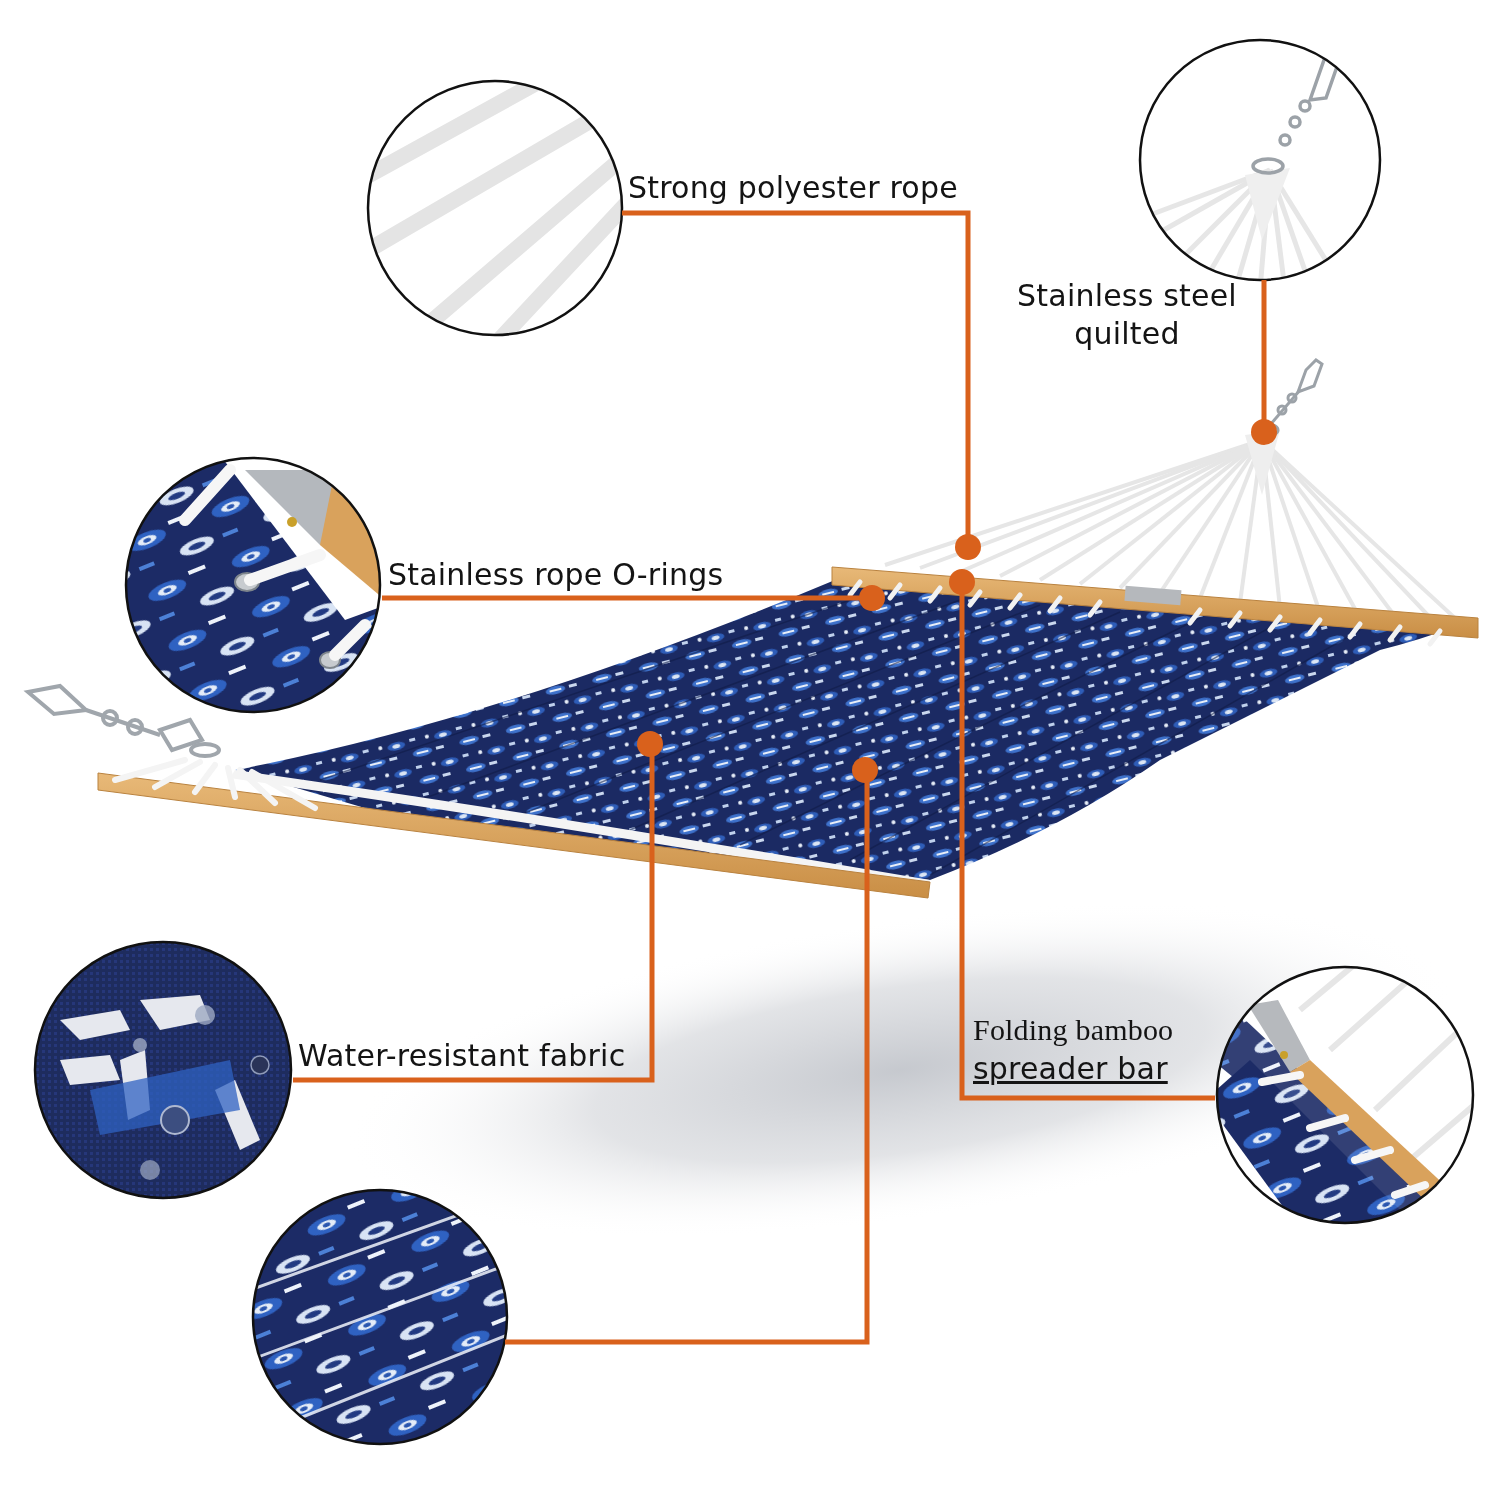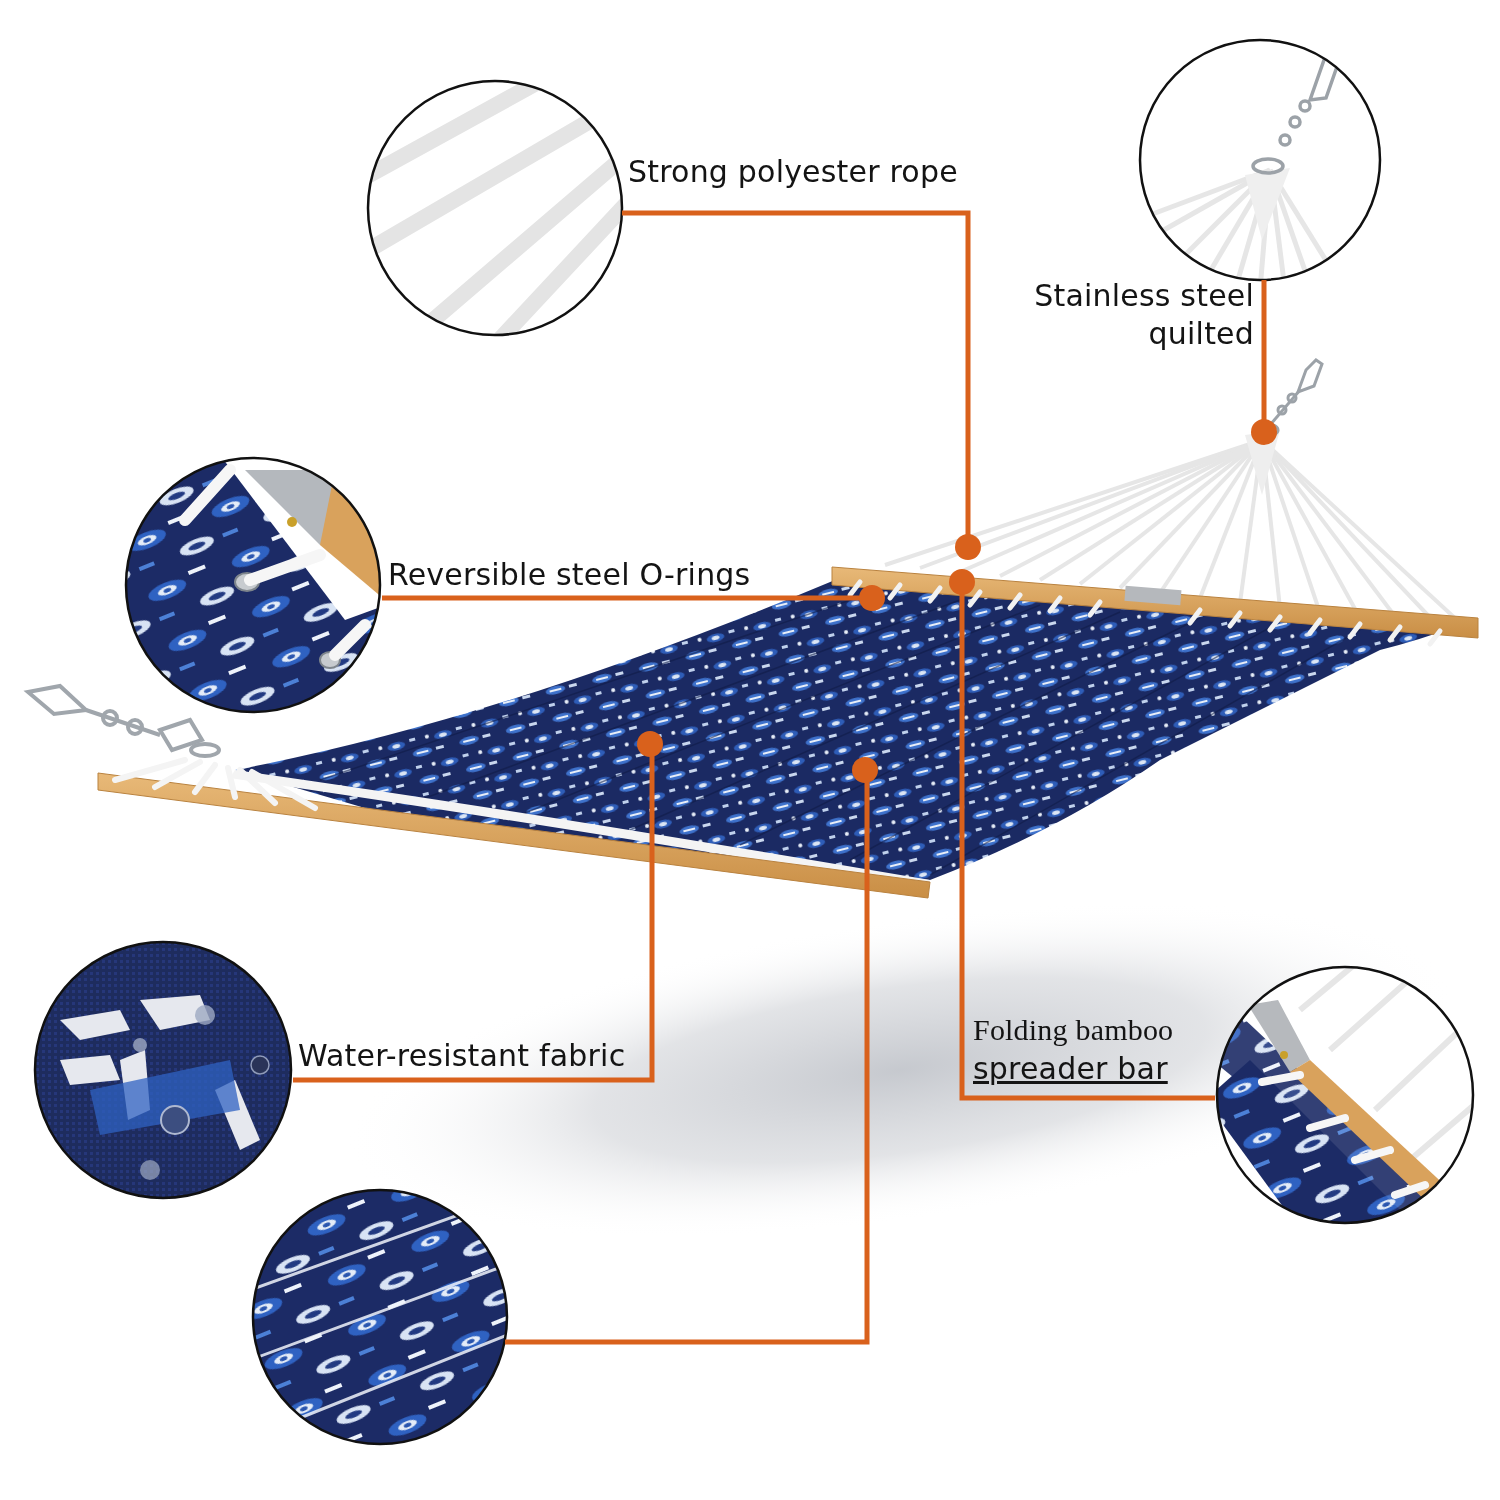--- a/index.html
+++ b/index.html
@@ -1,21 +1,21 @@
 <!DOCTYPE html>
 <html><head>
   <meta charset="utf-8">
   <style>
     html, body { margin: 0; padding: 0; background: #ffffff; }
     body { width: 1500px; height: 1500px; position: relative; overflow: hidden;
            font-family: "DejaVu Sans", "Liberation Sans", sans-serif; }
     #stage { position: absolute; left: 0; top: 0; width: 1500px; height: 1500px; }
     .label { position: absolute; color: #141414; font-size: 30px; line-height: 36px;
              letter-spacing: 0.2px; white-space: nowrap; }
-    .label.right { text-align: right; }
+    .label.right { text-align: center; }
   </style>
 </head>
 <body>
 
 <div id="stage">
   <svg width="1500" height="1500" viewBox="0 0 1500 1500" xmlns="http://www.w3.org/2000/svg">
     <defs>
       <pattern id="ikat" width="48" height="28" patternUnits="userSpaceOnUse" patternTransform="rotate(-14)">
         <rect width="48" height="28" fill="#1B2A63"></rect>
         <ellipse cx="12" cy="8" rx="9" ry="4" fill="#2E5DB8"></ellipse>
@@ -282,25 +282,25 @@
       <circle cx="968" cy="547" r="13"></circle>
       <circle cx="1264" cy="432" r="13"></circle>
       <circle cx="872" cy="598" r="13"></circle>
       <circle cx="962" cy="582" r="13"></circle>
       <circle cx="650" cy="744" r="13"></circle>
       <circle cx="865" cy="770" r="13"></circle>
     </g>
   </svg>
 
   
-  <div class="label" style="left:628px; top:154px;">Strong polyester rope</div>
+  <div class="label" style="left:628px; top:170px;">Strong polyester rope</div>
 
   <div class="label right" style="left:1000px; top:278px; width:254px;">Stainless steel</div>
   <div class="label right" style="left:1000px; top:316px; width:254px;">quilted</div>
 
-  <div class="label" style="left:388px; top:557px;">Reversible steel O-rings</div>
+  <div class="label" style="left:388px; top:557px;">Stainless rope O-rings</div>
 
   <div class="label" style="left:298px; top:1038px;">Water-resistant fabric</div>
 
   <div class="label" style="left:973px; top:1012px;font-family:Liberation Serif, serif;">Folding bamboo</div>
   <div class="label" style="left:973px; top:1051px;text-decoration:underline;">spreader bar</div>
 
 </div>
 
 </body></html>

